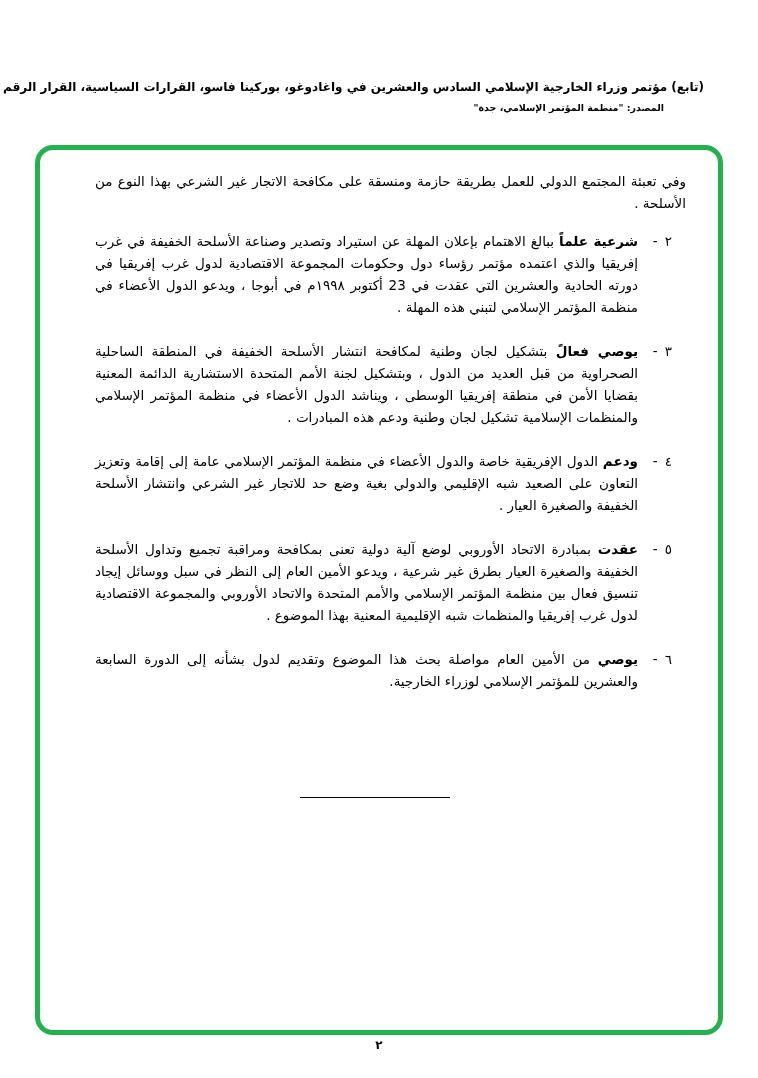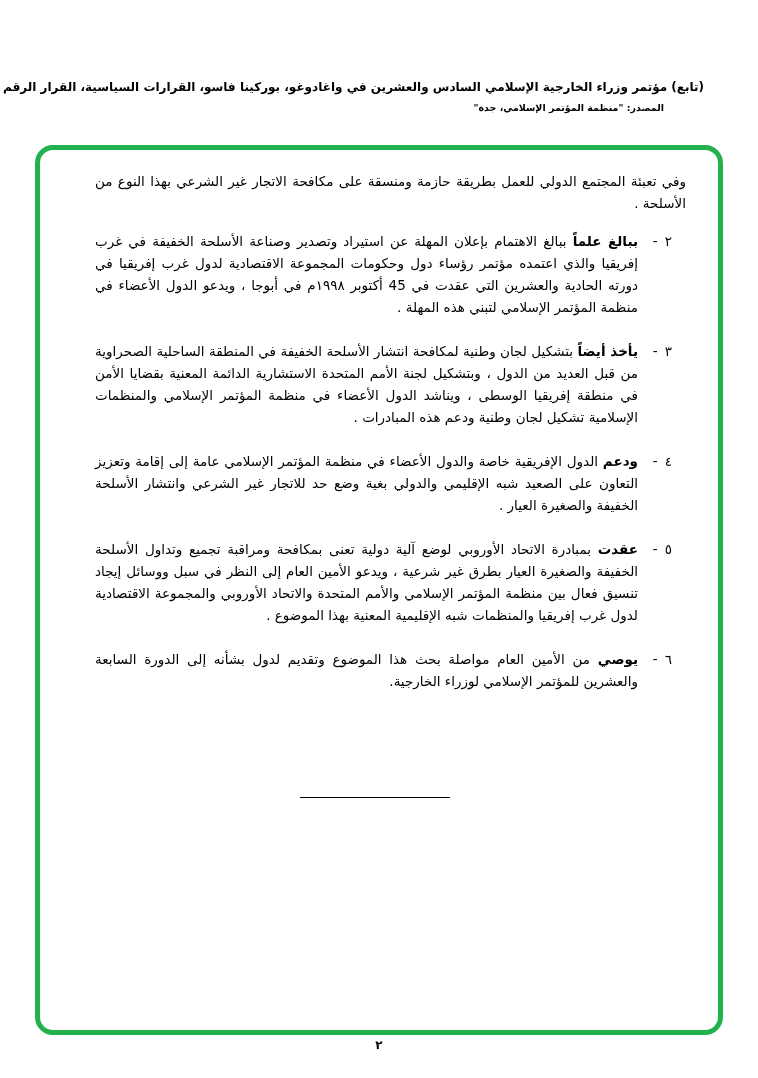--- a/index.html
+++ b/index.html
@@ -115,29 +115,29 @@
   <div class="green-box">
     <div class="content">
 
       <p class="intro">وفي تعبئة المجتمع الدولي للعمل بطريقة حازمة ومنسقة على مكافحة الاتجار غير الشرعي بهذا النوع من الأسلحة .</p>
 
       <div class="item">
         <div class="marker">
           <span>٢</span>
           <span>-</span>
         </div>
-        <p class="item-text"><b>ببالغ علماً</b><span> ببالغ الاهتمام بإعلان المهلة عن استيراد وتصدير وصناعة الأسلحة الخفيفة في غرب إفريقيا والذي اعتمده مؤتمر رؤساء دول وحكومات المجموعة الاقتصادية لدول غرب إفريقيا في دورته الحادية والعشرين التي عقدت في 45 أكتوبر ١٩٩٨م في أبوجا ، ويدعو الدول الأعضاء في منظمة المؤتمر الإسلامي لتبني هذه المهلة .</span></p>
+        <p class="item-text"><b>شرعية علماً</b><span> ببالغ الاهتمام بإعلان المهلة عن استيراد وتصدير وصناعة الأسلحة الخفيفة في غرب إفريقيا والذي اعتمده مؤتمر رؤساء دول وحكومات المجموعة الاقتصادية لدول غرب إفريقيا في دورته الحادية والعشرين التي عقدت في 23 أكتوبر ١٩٩٨م في أبوجا ، ويدعو الدول الأعضاء في منظمة المؤتمر الإسلامي لتبني هذه المهلة .</span></p>
       </div>
 
       <div class="item">
         <div class="marker">
           <span>٣</span>
           <span>-</span>
         </div>
-        <p class="item-text"><b>يأخذ أيضاً</b><span> بتشكيل لجان وطنية لمكافحة انتشار الأسلحة الخفيفة في المنطقة الساحلية الصحراوية من قبل العديد من الدول ، وبتشكيل لجنة الأمم المتحدة الاستشارية الدائمة المعنية بقضايا الأمن في منطقة إفريقيا الوسطى ، ويناشد الدول الأعضاء في منظمة المؤتمر الإسلامي والمنظمات الإسلامية تشكيل لجان وطنية ودعم هذه المبادرات .</span></p>
+        <p class="item-text"><b>يوصي فعالً</b><span> بتشكيل لجان وطنية لمكافحة انتشار الأسلحة الخفيفة في المنطقة الساحلية الصحراوية من قبل العديد من الدول ، وبتشكيل لجنة الأمم المتحدة الاستشارية الدائمة المعنية بقضايا الأمن في منطقة إفريقيا الوسطى ، ويناشد الدول الأعضاء في منظمة المؤتمر الإسلامي والمنظمات الإسلامية تشكيل لجان وطنية ودعم هذه المبادرات .</span></p>
       </div>
 
       <div class="item">
         <div class="marker">
           <span>٤</span>
           <span>-</span>
         </div>
         <p class="item-text"><b>ودعم</b><span> الدول الإفريقية خاصة والدول الأعضاء في منظمة المؤتمر الإسلامي عامة إلى إقامة وتعزيز التعاون على الصعيد شبه الإقليمي والدولي بغية وضع حد للاتجار غير الشرعي وانتشار الأسلحة الخفيفة والصغيرة العيار .</span></p>
       </div>
 

